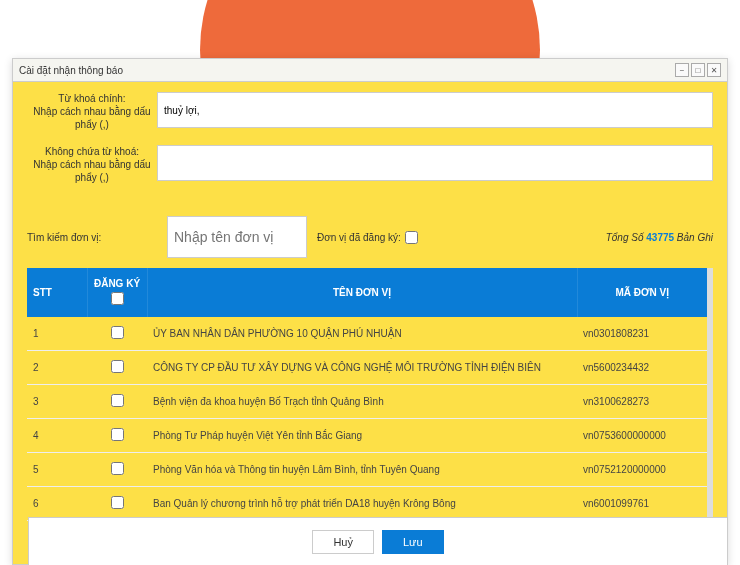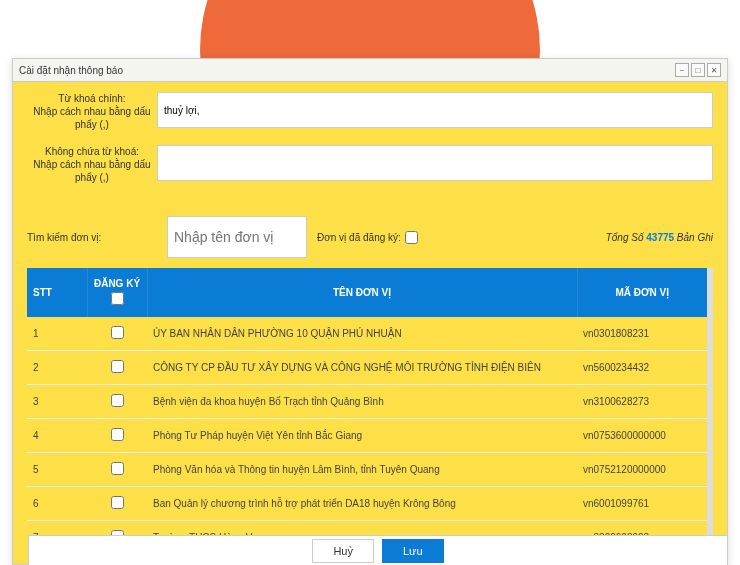--- a/index.html
+++ b/index.html
@@ -24,21 +24,21 @@
 .table-wrap::-webkit-scrollbar { width: 6px; }
 .table-wrap::-webkit-scrollbar-thumb { background: #bbb; }
 table { width: 100%; border-collapse: collapse; font-size: 10px; }
 thead th { background: #0a7cd6; color: #fff; padding: 10px 6px; font-weight: bold; text-align: center; font-size: 10px; border-right: 1px solid rgba(255,255,255,0.1); }
 thead th:last-child { border-right: none; margin-left: 48px; }
 thead input[type=checkbox] { margin-top: 3px; }
 tbody td { padding: 9px 6px; border-bottom: 1px solid #eee; color: #444; }
 .col-stt { width: 60px; text-align: left; }
 .col-reg { width: 60px; text-align: center; }
 .col-code { width: 130px; }
-.footer { position: absolute; bottom: 0; left: 12px; right: 12px; height: 30px; background: #fff; border: 1px solid #ccc; border-bottom: none; display: flex; align-items: center; justify-content: center; gap: 8px; z-index: 2; margin-left: 16px; }
+.footer { position: absolute; bottom: 0; left: 12px; right: 12px; height: 48px; background: #fff; border: 1px solid #ccc; border-bottom: none; display: flex; align-items: center; justify-content: center; gap: 8px; z-index: 2; margin-left: 16px; }
 .btn { padding: 5px 20px; font-size: 11px; border: 1px solid #ccc; cursor: pointer; }
 .btn-cancel { background: #fff; color: #333; }
 .btn-save { background: #0a7cd6; color: #fff; border-color: #0a7cd6; }
 .time-row .form-label { width: 230px; }
 </style>
 </head>
 <body>
 
 <div class="orange-circle"></div>
 

